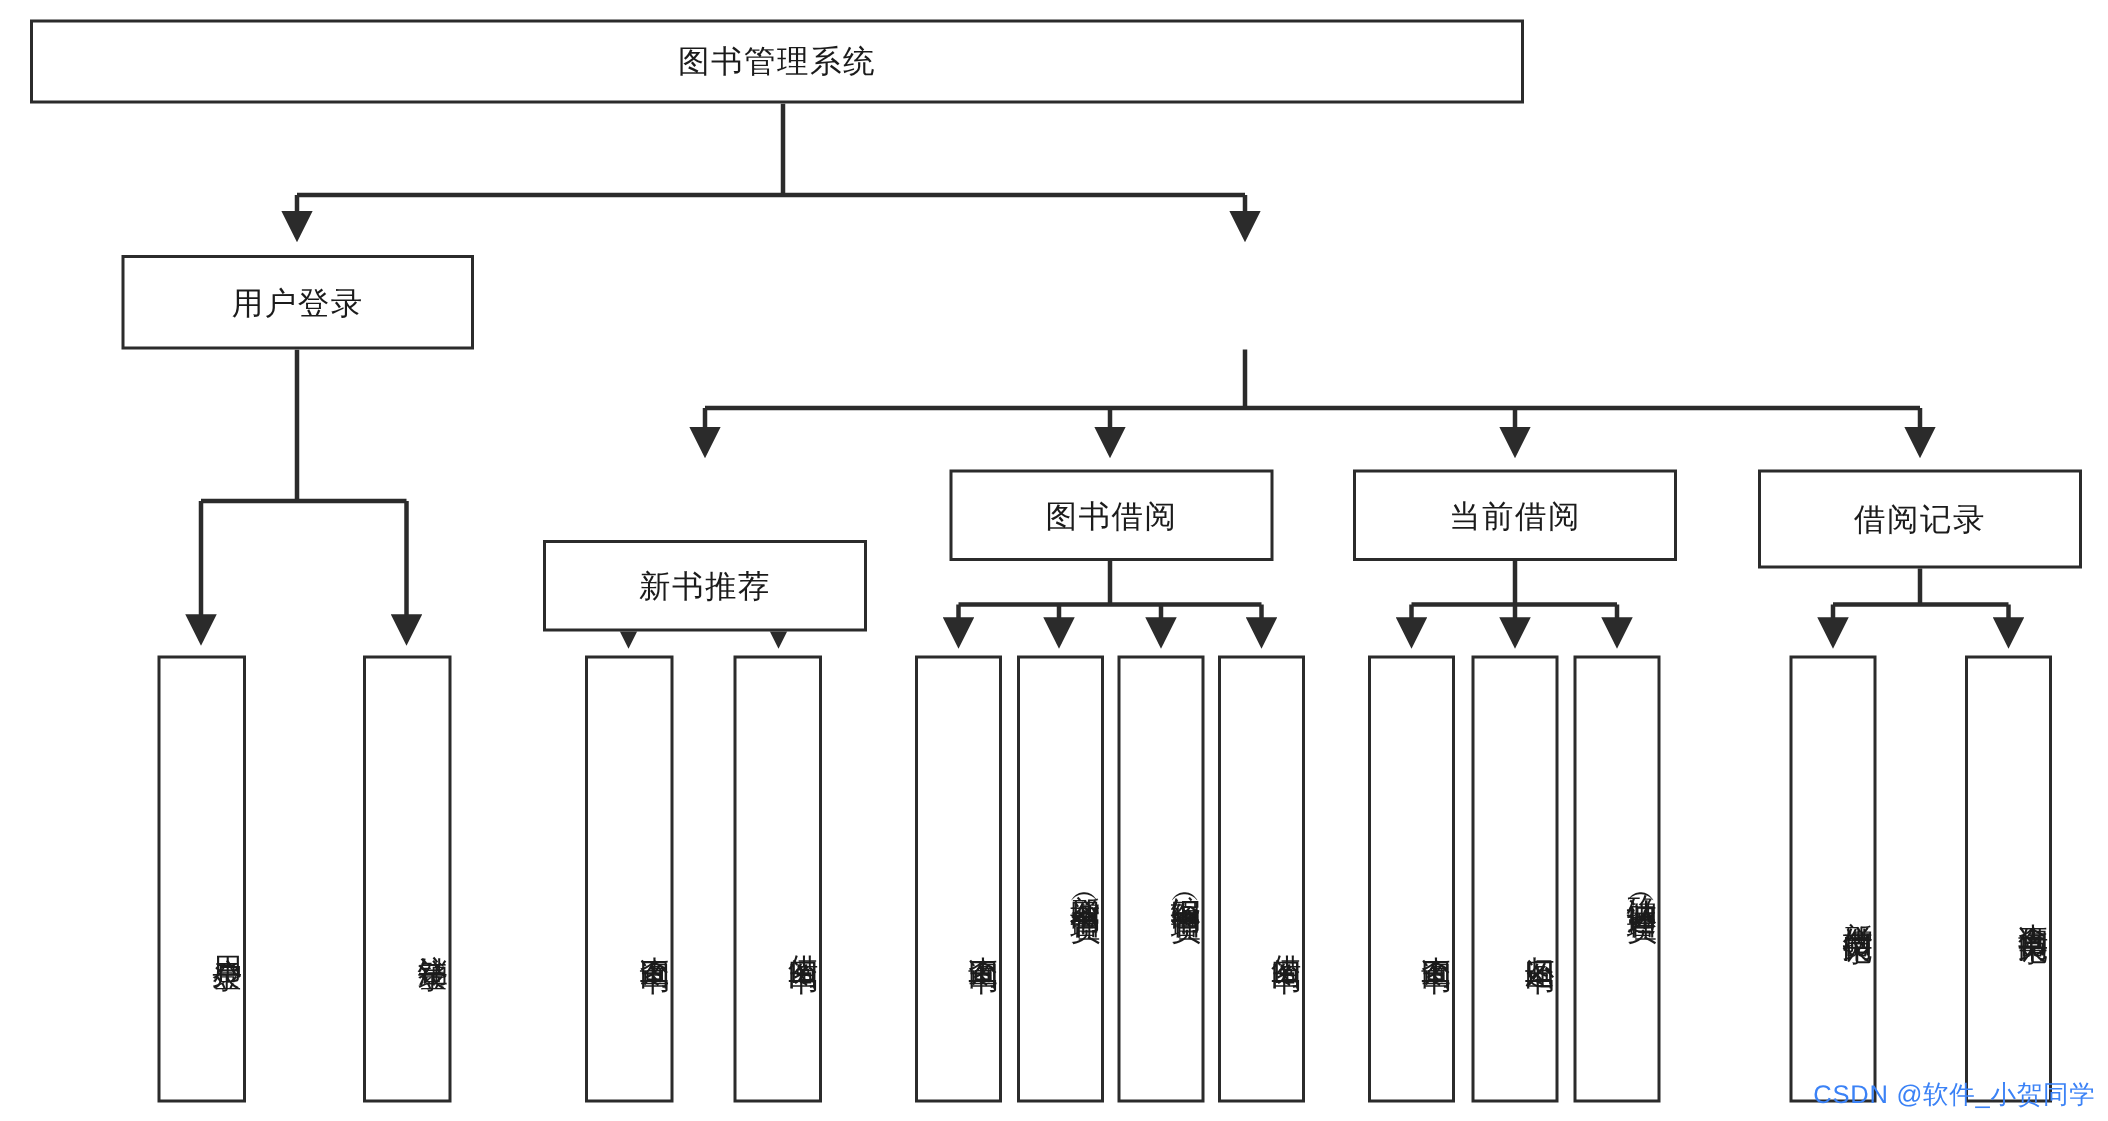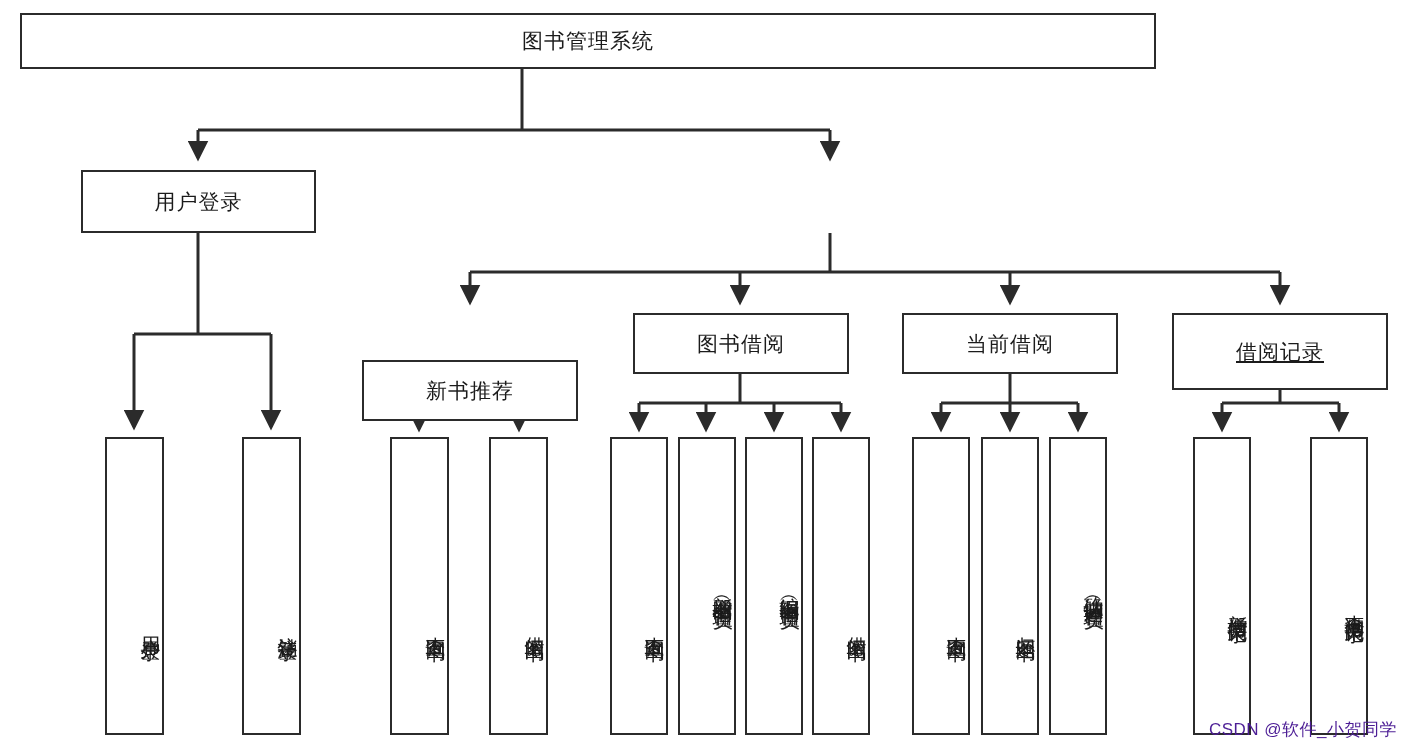--- a/index.html
+++ b/index.html
@@ -58,21 +58,21 @@
   }
   .node.vert .node-label {
     writing-mode: vertical-rl;
     text-orientation: upright;
   }
   #watermark {
     position: absolute;
     right: 8px;
     bottom: 6px;
     font-size: 17px;
-    color: #4c1d95;
+    color: #3b82f6;
     letter-spacing: 0.5px;
     user-select: none;
     white-space: nowrap;
   }
 </style>
 </head>
 <body>
 
 <div id="canvas">
 
@@ -119,38 +119,38 @@
       <path d="M 1010 403 L 1010 429" marker-end="url(#arrow)"></path>
       <path d="M 1078 403 L 1078 429" marker-end="url(#arrow)"></path>
 
       <path d="M 1280 374 L 1280 403"></path>
       <path d="M 1222 403 L 1339 403"></path>
       <path d="M 1222 403 L 1222 429" marker-end="url(#arrow)"></path>
       <path d="M 1339 403 L 1339 429" marker-end="url(#arrow)"></path>
     </g>
   </svg>
 
-  <div class="node horiz" style="left:20px; top:13px; width:1136px; height:56px;">
+  <div class="node horiz" style="left:20px; top:13px; width:996px; height:56px;">
     <span class="node-label">图书管理系统</span>
   </div>
 
   <div class="node horiz" style="left:81px; top:170px; width:235px; height:63px;">
     <span class="node-label">用户登录</span>
   </div>
 
   <div class="node horiz" style="left:362px; top:313px; width:216px; height:61px;margin-top:47px;">
     <span class="node-label">新书推荐</span>
   </div>
   <div class="node horiz" style="left:902px; top:313px; width:216px; height:61px;">
     <span class="node-label">当前借阅</span>
   </div>
   <div class="node horiz" style="left:633px; top:313px; width:216px; height:61px;">
     <span class="node-label">图书借阅</span>
   </div>
-  <div class="node horiz" style="left:1172px; top:313px; width:216px; height:77px;text-decoration:underline;">
+  <div class="node horiz" style="left:1172px; top:313px; width:216px; height:66px;">
     <span class="node-label">借阅记录</span>
   </div>
 
   <div class="node vert" style="left:105px; top:437px; width:59px; height:298px; padding-top:78px;">
     <span class="node-label">用户登录</span>
   </div>
   <div class="node vert" style="left:242px; top:437px; width:59px; height:298px; padding-top:78px;">
     <span class="node-label">注销登录</span>
   </div>
 

